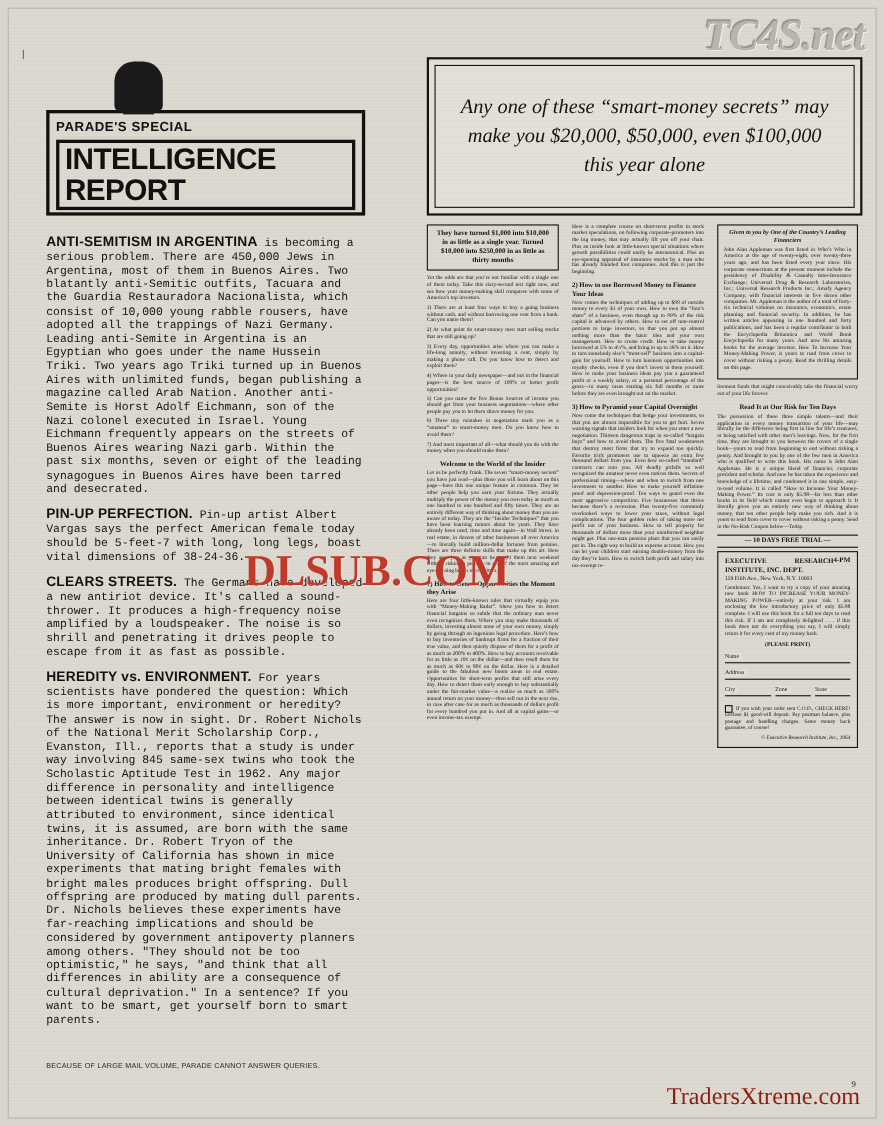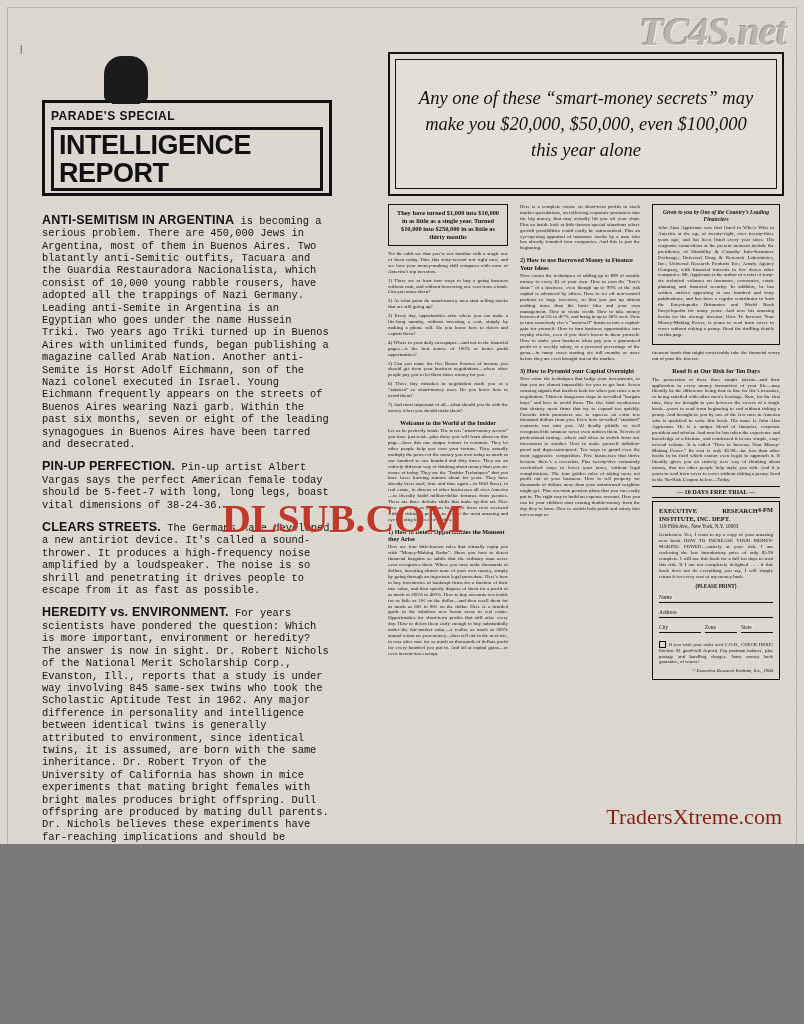--- a/index.html
+++ b/index.html
@@ -1,17 +1,17 @@
 <!DOCTYPE html>
 <html><head>
 <meta charset="utf-8">
 <style>
   html,body{margin:0;padding:0;background:#7a7a7a;}
   body{font-family:"Liberation Sans",sans-serif;}
-  .page{position:relative;width:804px;height:844px;background:#d8d6cf;overflow:hidden;}
+  .page{position:relative;width:804px;height:1024px;background:#d8d6cf;overflow:hidden;}
   .scan{position:absolute;left:8px;top:8px;width:788px;height:1008px;background:#ddd9d0;box-shadow:0 0 0 1px #b9b5ab;}
   .noise{position:absolute;inset:0;background:
      repeating-linear-gradient(0deg, rgba(0,0,0,0.018) 0px, rgba(0,0,0,0.018) 1px, rgba(255,255,255,0.0) 1px, rgba(255,255,255,0.0) 3px);
      pointer-events:none;}
   
   .wm-top{position:absolute;right:18px;top:8px;font-family:"Liberation Serif",serif;font-weight:bold;font-style:italic;
      font-size:40px;color:#b9b5ac;text-shadow:1px 1px 0 #efece4,-1px -1px 0 #9a968d;letter-spacing:-1px;}
   .wm-mid{position:absolute;left:222px;top:495px;font-family:"Liberation Serif",serif;font-weight:bold;font-size:40px;
      color:#c0392b;letter-spacing:0px;text-shadow:1px 1px 0 rgba(255,255,255,.45);}
   .wm-bot{position:absolute;right:22px;bottom:14px;font-family:"Liberation Serif",serif;font-weight:normal;font-size:22px;color:#8a1e14;}

